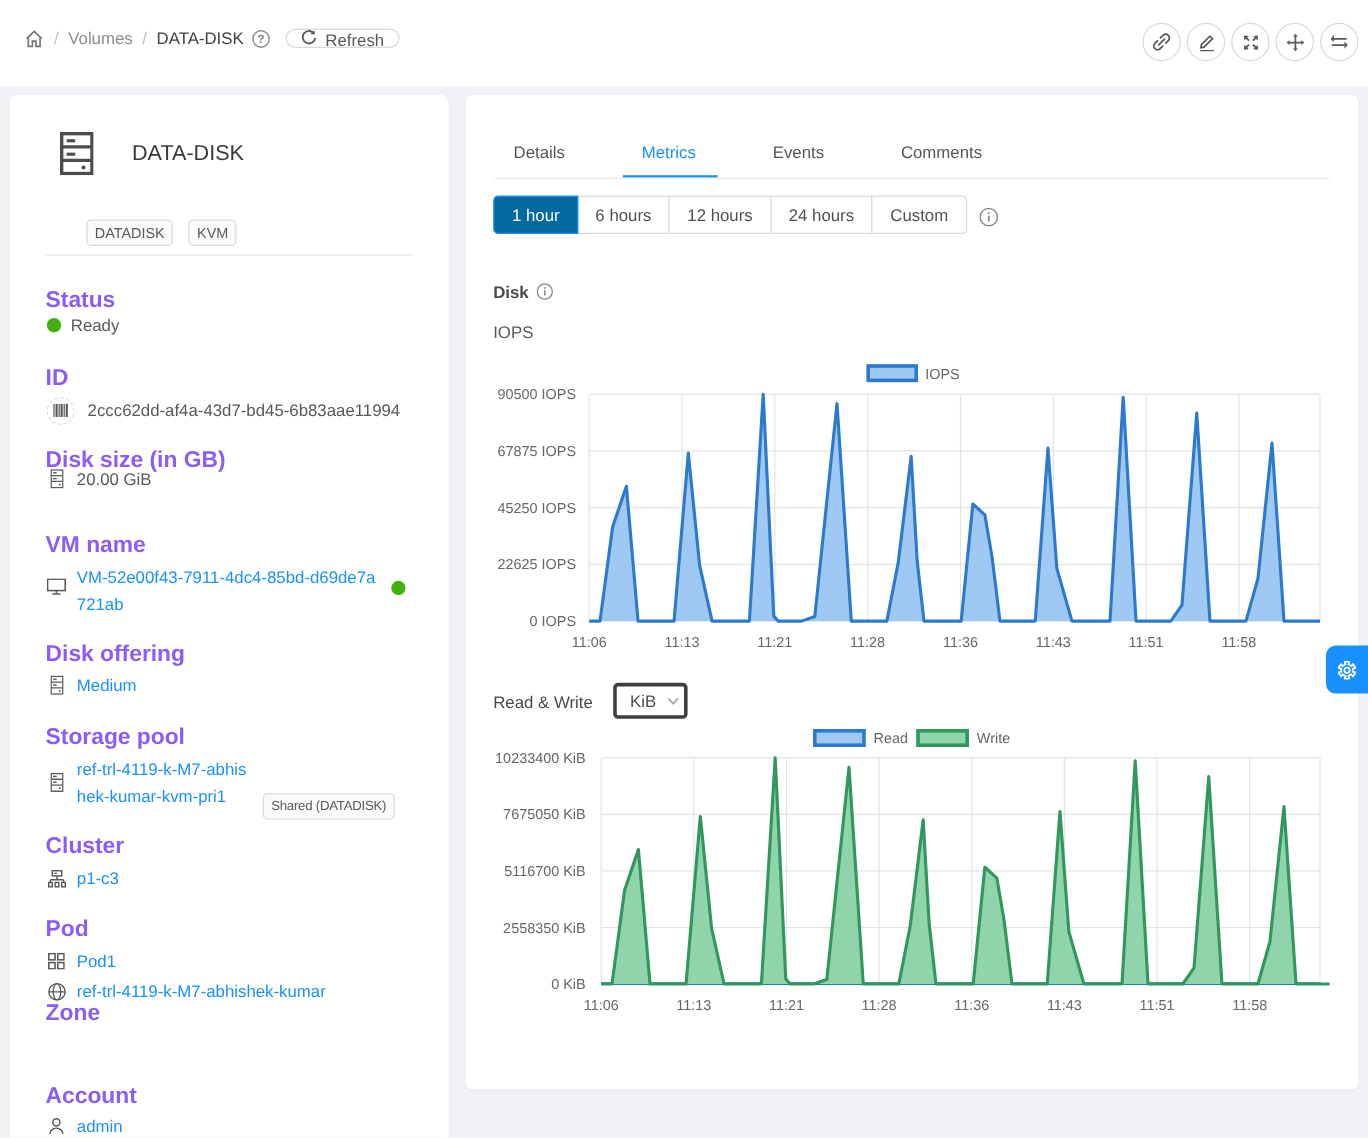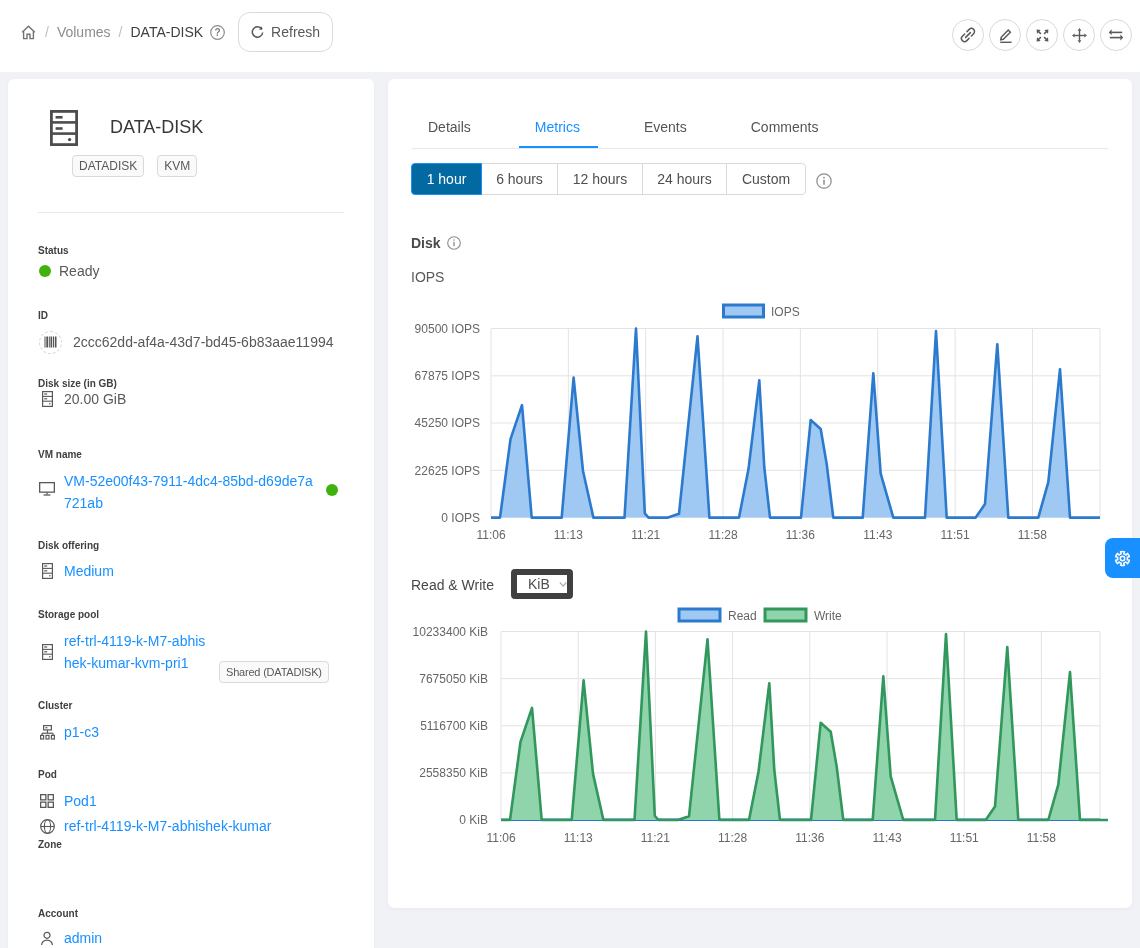--- a/index.html
+++ b/index.html
@@ -8,21 +8,21 @@
 .abs { position:absolute; }
 #page { position:relative; width:1140px; height:948px; }
 #header { position:absolute; left:0; top:0; width:1140px; height:72px; background:#fff; }
 .card { position:absolute; background:#fff; border-radius:6px; box-shadow:0 1px 3px rgba(0,0,0,0.04); }
 #leftcard { left:8px; top:79px; width:366px; height:900px; }
 #rightcard { left:388px; top:79px; width:744px; height:829px; }
 .crumb-sep { color:#bfbfbf; padding:0 8px; }
 .crumb-gray { color:#8c8c8c; }
 .crumb-cur { color:#404040; }
 a.lnk { color:#1890ff; text-decoration:none; }
-.lbl { position:absolute; left:30px; font-weight:bold; color:#404040; font-size:10px; line-height:16px; }
+.lbl { position:absolute; left:30px; font-weight:bold; color:#8b5cf6; font-size:19px; line-height:16px; }
 .valrow { position:absolute; left:31px; height:22px; display:flex; align-items:center; color:#595959; }
 .valrow .ic { width:16px; height:16px; margin-right:9px; display:flex; align-items:center; justify-content:center; }
 .tag { display:inline-block; height:22px; line-height:20px; padding:0 6px; font-size:12px;
   color:#595959; background:#fafafa; border:1px solid #d9d9d9; border-radius:4px; }
 .cbtn { position:absolute; top:19px; width:32px; height:32px; border:1px solid #d9d9d9; border-radius:50%;
   background:#fff; display:flex; align-items:center; justify-content:center; }
 .tabtxt { padding:0 16px; color:#555; }
 .radio { display:inline-block; height:32px; line-height:30px; border:1px solid #d9d9d9; background:#fff;
   color:#4f4f4f; text-align:center; vertical-align:top; margin-left:-1px; position:relative; }
 .radio.sel { background:#0369a1; border-color:#1890ff; color:#fff; z-index:2; }
@@ -38,21 +38,21 @@
       <path d="M3.6 7.2 V14.6 H7 V10.3 H10 V14.6 H13.4 V7.2"></path>
     </svg>
     <span class="crumb-sep">/</span>
     <span class="crumb-gray">Volumes</span>
     <span class="crumb-sep">/</span>
     <span class="crumb-cur">DATA-DISK</span>
     <svg width="15" height="15" viewBox="0 0 15 15" style="margin-left:7px;">
       <circle cx="7.5" cy="7.5" r="6.8" fill="none" stroke="#8c8c8c" stroke-width="1.2"></circle>
       <text x="7.5" y="11" text-anchor="middle" font-size="10" font-weight="bold" fill="#808080">?</text>
     </svg>
-    <span style="display:inline-flex; align-items:center; height:40px; margin-left:13px; padding:0 12px;
+    <span style="display:inline-flex; height:16px; margin-left:13px; padding:0 12px;
       border:1px solid #d9d9d9; border-radius:12px; color:#595959;">
       <svg width="13" height="13" viewBox="0 0 13 13" style="margin-right:7px;">
         <path d="M10.9 3.2 A5.2 5.2 0 1 0 11.7 6.5" fill="none" stroke="#595959" stroke-width="1.5"></path>
         <path d="M7.6 3.4 L11.3 3.7 L11.0 0.4 Z" fill="#595959"></path>
       </svg>
       Refresh</span>
   </div>
   <div class="cbtn" style="left:952px;">
     <svg width="16" height="16" viewBox="0 0 16 16" style="fill:none;stroke:#595959;stroke-width:1.5;stroke-linecap:round;">
       <path d="M7.0 4.6 L9.2 2.4 a3.1 3.1 0 0 1 4.4 4.4 L11.4 9.0"></path>
@@ -101,21 +101,21 @@
   <div class="abs" style="left:8px; top:79px; width:366px; height:869px; overflow:hidden;">
     <svg class="abs" style="left:42px; top:31px;" width="28" height="36" viewBox="0 0 28 36">
       <rect x="1.4" y="1.4" width="25.2" height="33.2" fill="none" stroke="#4d4d4d" stroke-width="2.8"></rect>
       <line x1="2" y1="12.4" x2="26" y2="12.4" stroke="#4d4d4d" stroke-width="2.6"></line>
       <line x1="2" y1="23.6" x2="26" y2="23.6" stroke="#4d4d4d" stroke-width="2.6"></line>
       <rect x="5.6" y="6" width="7" height="2.6" fill="#4d4d4d"></rect>
       <rect x="5.6" y="17.2" width="7" height="2.6" fill="#4d4d4d"></rect>
       <circle cx="19.6" cy="29.6" r="1.7" fill="#4d4d4d"></circle>
     </svg>
     <div class="abs" style="left:102px; top:38px; font-size:18px; color:#383838;">DATA-DISK</div>
-    <div class="abs" style="left:32px; top:76px;padding-left:32px;">
+    <div class="abs" style="left:32px; top:104px;padding-left:32px;">
       <span class="tag" style="margin-right:13px;">DATADISK</span><span class="tag">KVM</span>
     </div>
     <div class="abs" style="left:30px; top:133px; width:306px; border-top:1px solid #e8e8e8;"></div>
 
     <div class="lbl" style="top:164px;">Status</div>
     <div class="valrow" style="top:181px;">
       <span style="width:12px;height:12px;border-radius:50%;background:#41b10e;display:block;margin-right:8px;"></span>
       <span>Ready</span>
     </div>
 
@@ -304,21 +304,21 @@
       <text x="311.0" y="244" text-anchor="middle" font-size="12" fill="#666">11:28</text>
       <text x="388.4" y="244" text-anchor="middle" font-size="12" fill="#666">11:36</text>
       <text x="465.8" y="244" text-anchor="middle" font-size="12" fill="#666">11:43</text>
       <text x="543.1" y="244" text-anchor="middle" font-size="12" fill="#666">11:51</text>
       <text x="620.4" y="244" text-anchor="middle" font-size="12" fill="#666">11:58</text>
       <rect x="311.5" y="10" width="40" height="12" fill="#9fc9f2" stroke="#2b7ace" stroke-width="3"></rect>
       <text x="359" y="20.5" font-size="12" fill="#666">IOPS</text>
     </svg>
 
     <div class="abs" style="left:23px; top:498px; color:#484848;">Read &amp; Write</div>
-    <div class="abs" style="left:123px; top:490px; width:62px; height:30px; border:6px solid #404040; border-radius:4px;
+    <div class="abs" style="left:123px; top:490px; width:62px; height:30px; border:3px solid #404040; border-radius:4px;
       display:flex; align-items:center; color:#4f4f4f;">
       <span style="padding-left:11px;">KiB</span>
       <svg width="10" height="7" viewBox="0 0 10 7" style="margin-left:9px;">
         <path d="M1 1 L5 5.4 L9 1" fill="none" stroke="#a6a6a6" stroke-width="1.4"></path>
       </svg>
     </div>
 
     <svg class="abs" style="left:24px; top:521px;" width="696" height="260" viewBox="0 0 696 260">
       <line x1="89" y1="31.5" x2="688" y2="31.5" stroke="#e3e3e3" stroke-width="1"></line>
       <line x1="89" y1="78.6" x2="688" y2="78.6" stroke="#e3e3e3" stroke-width="1"></line>

